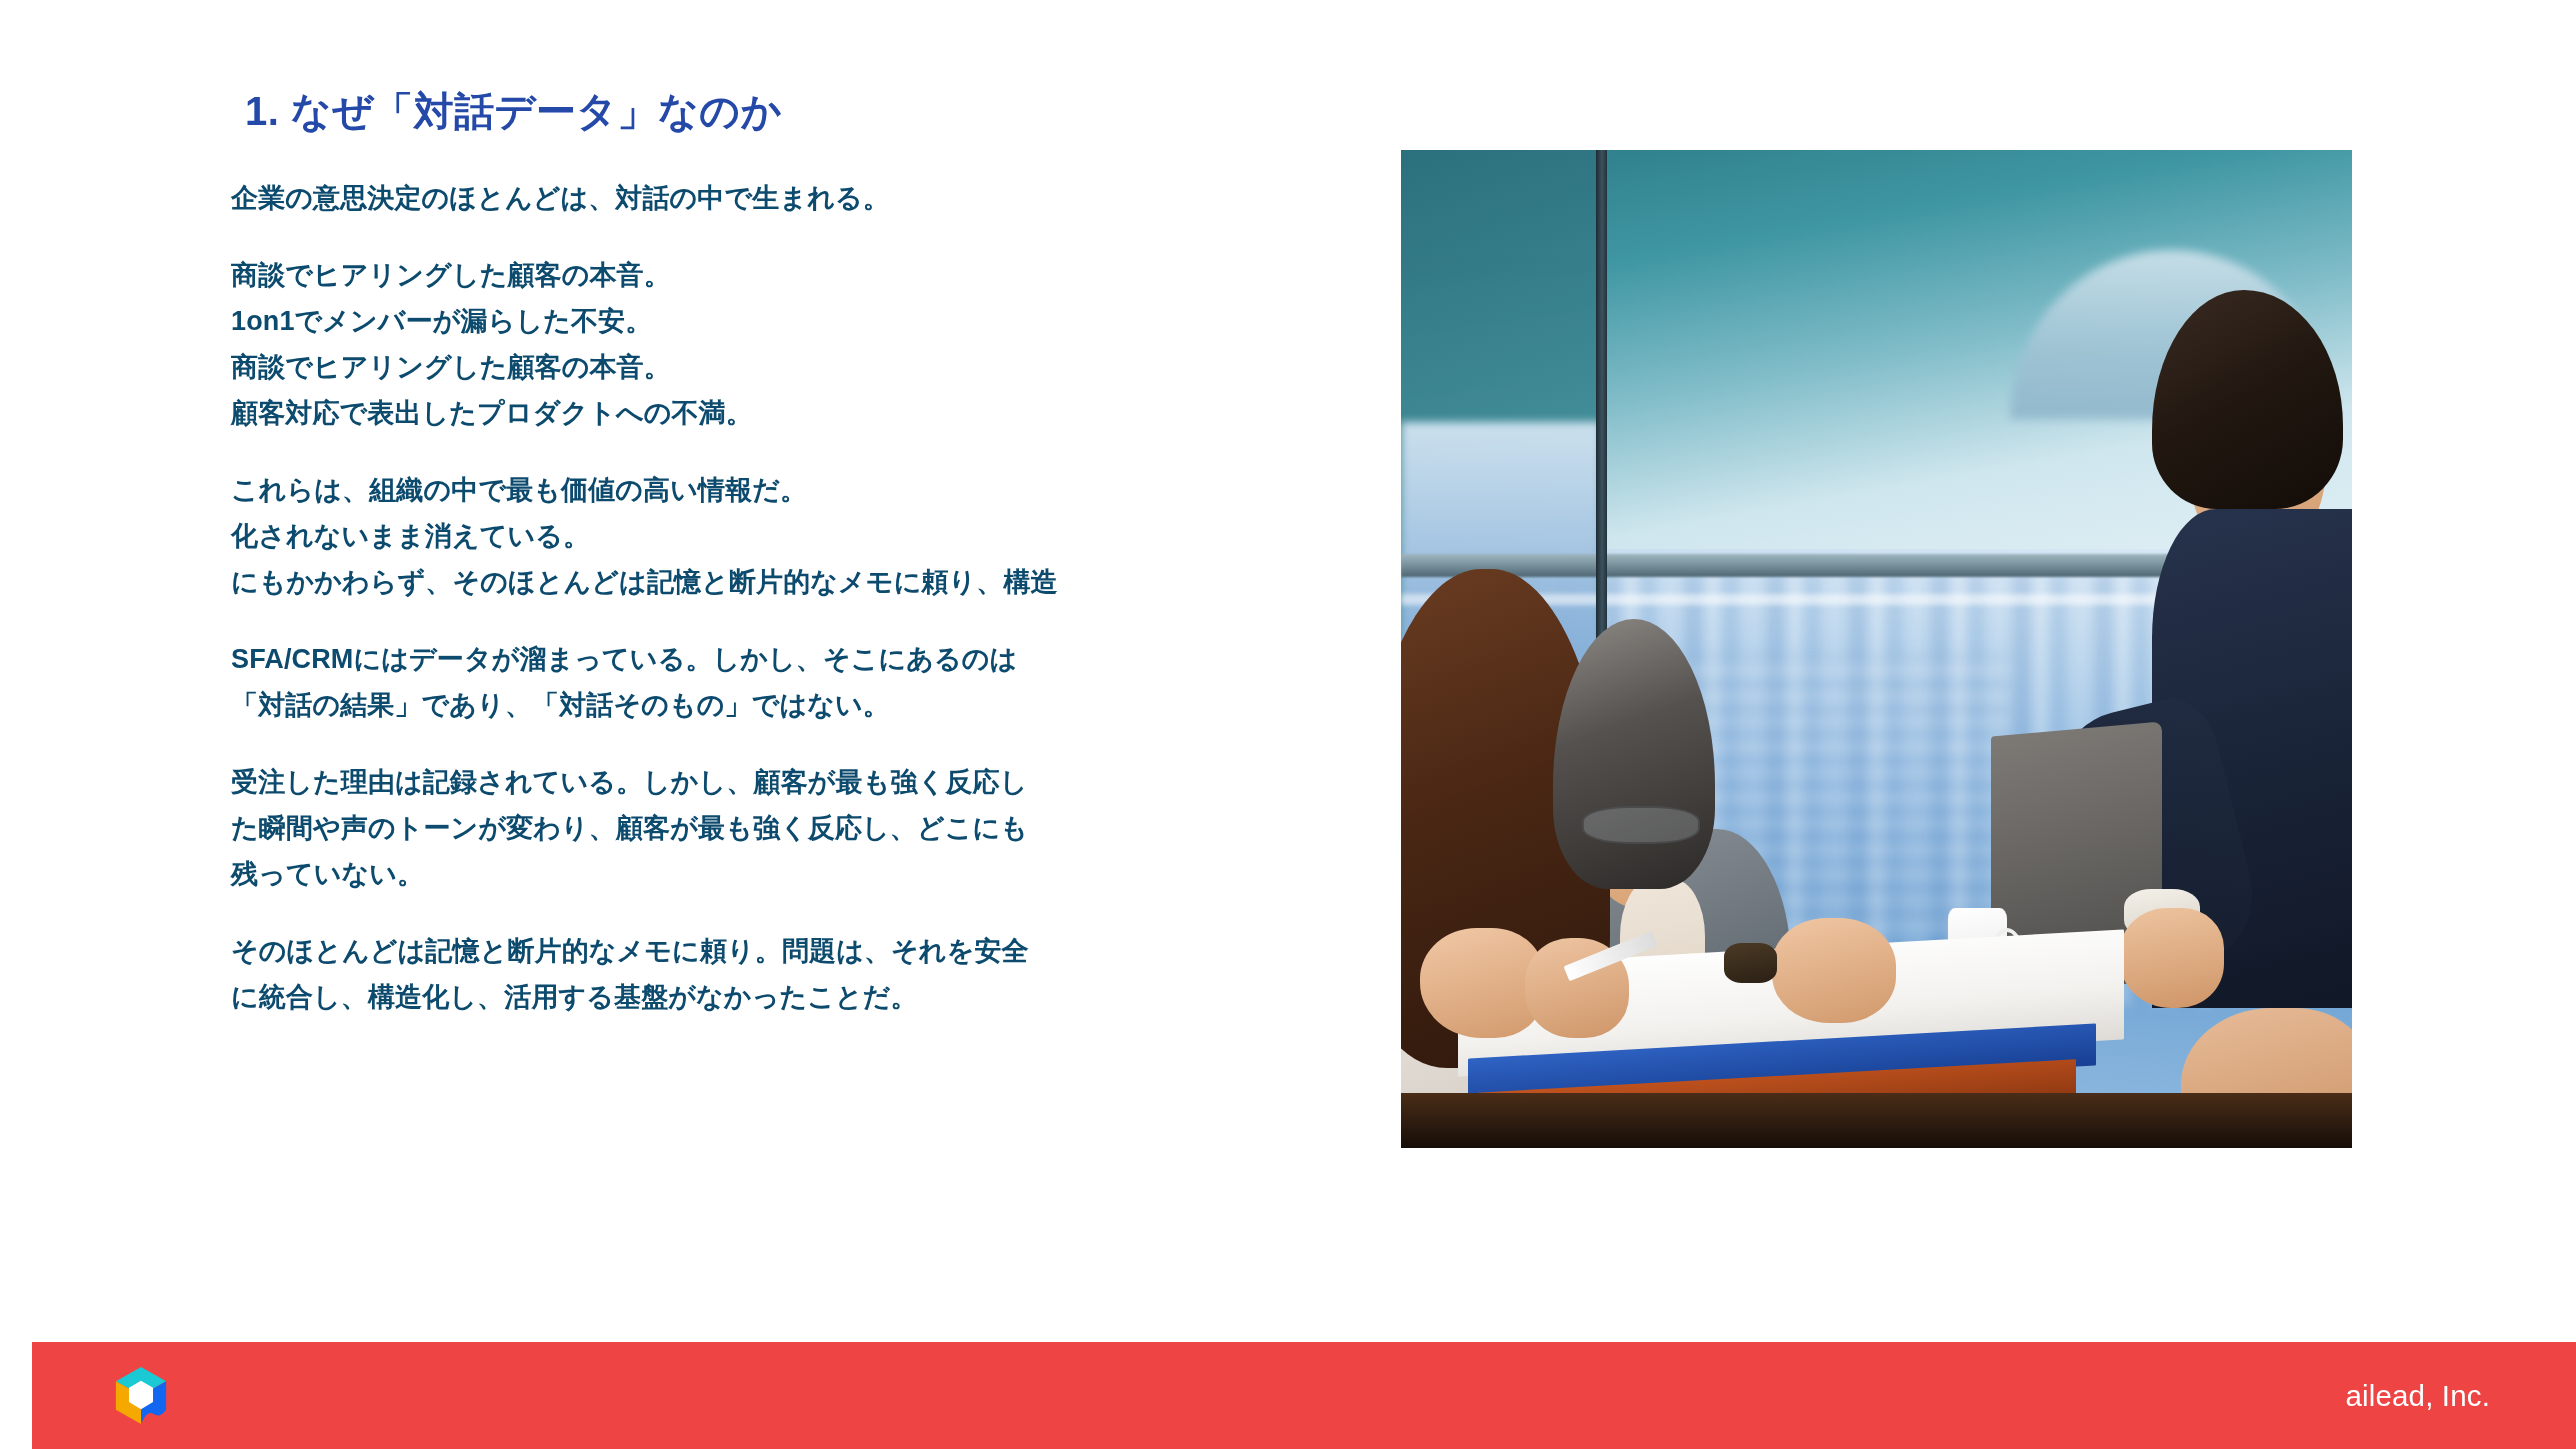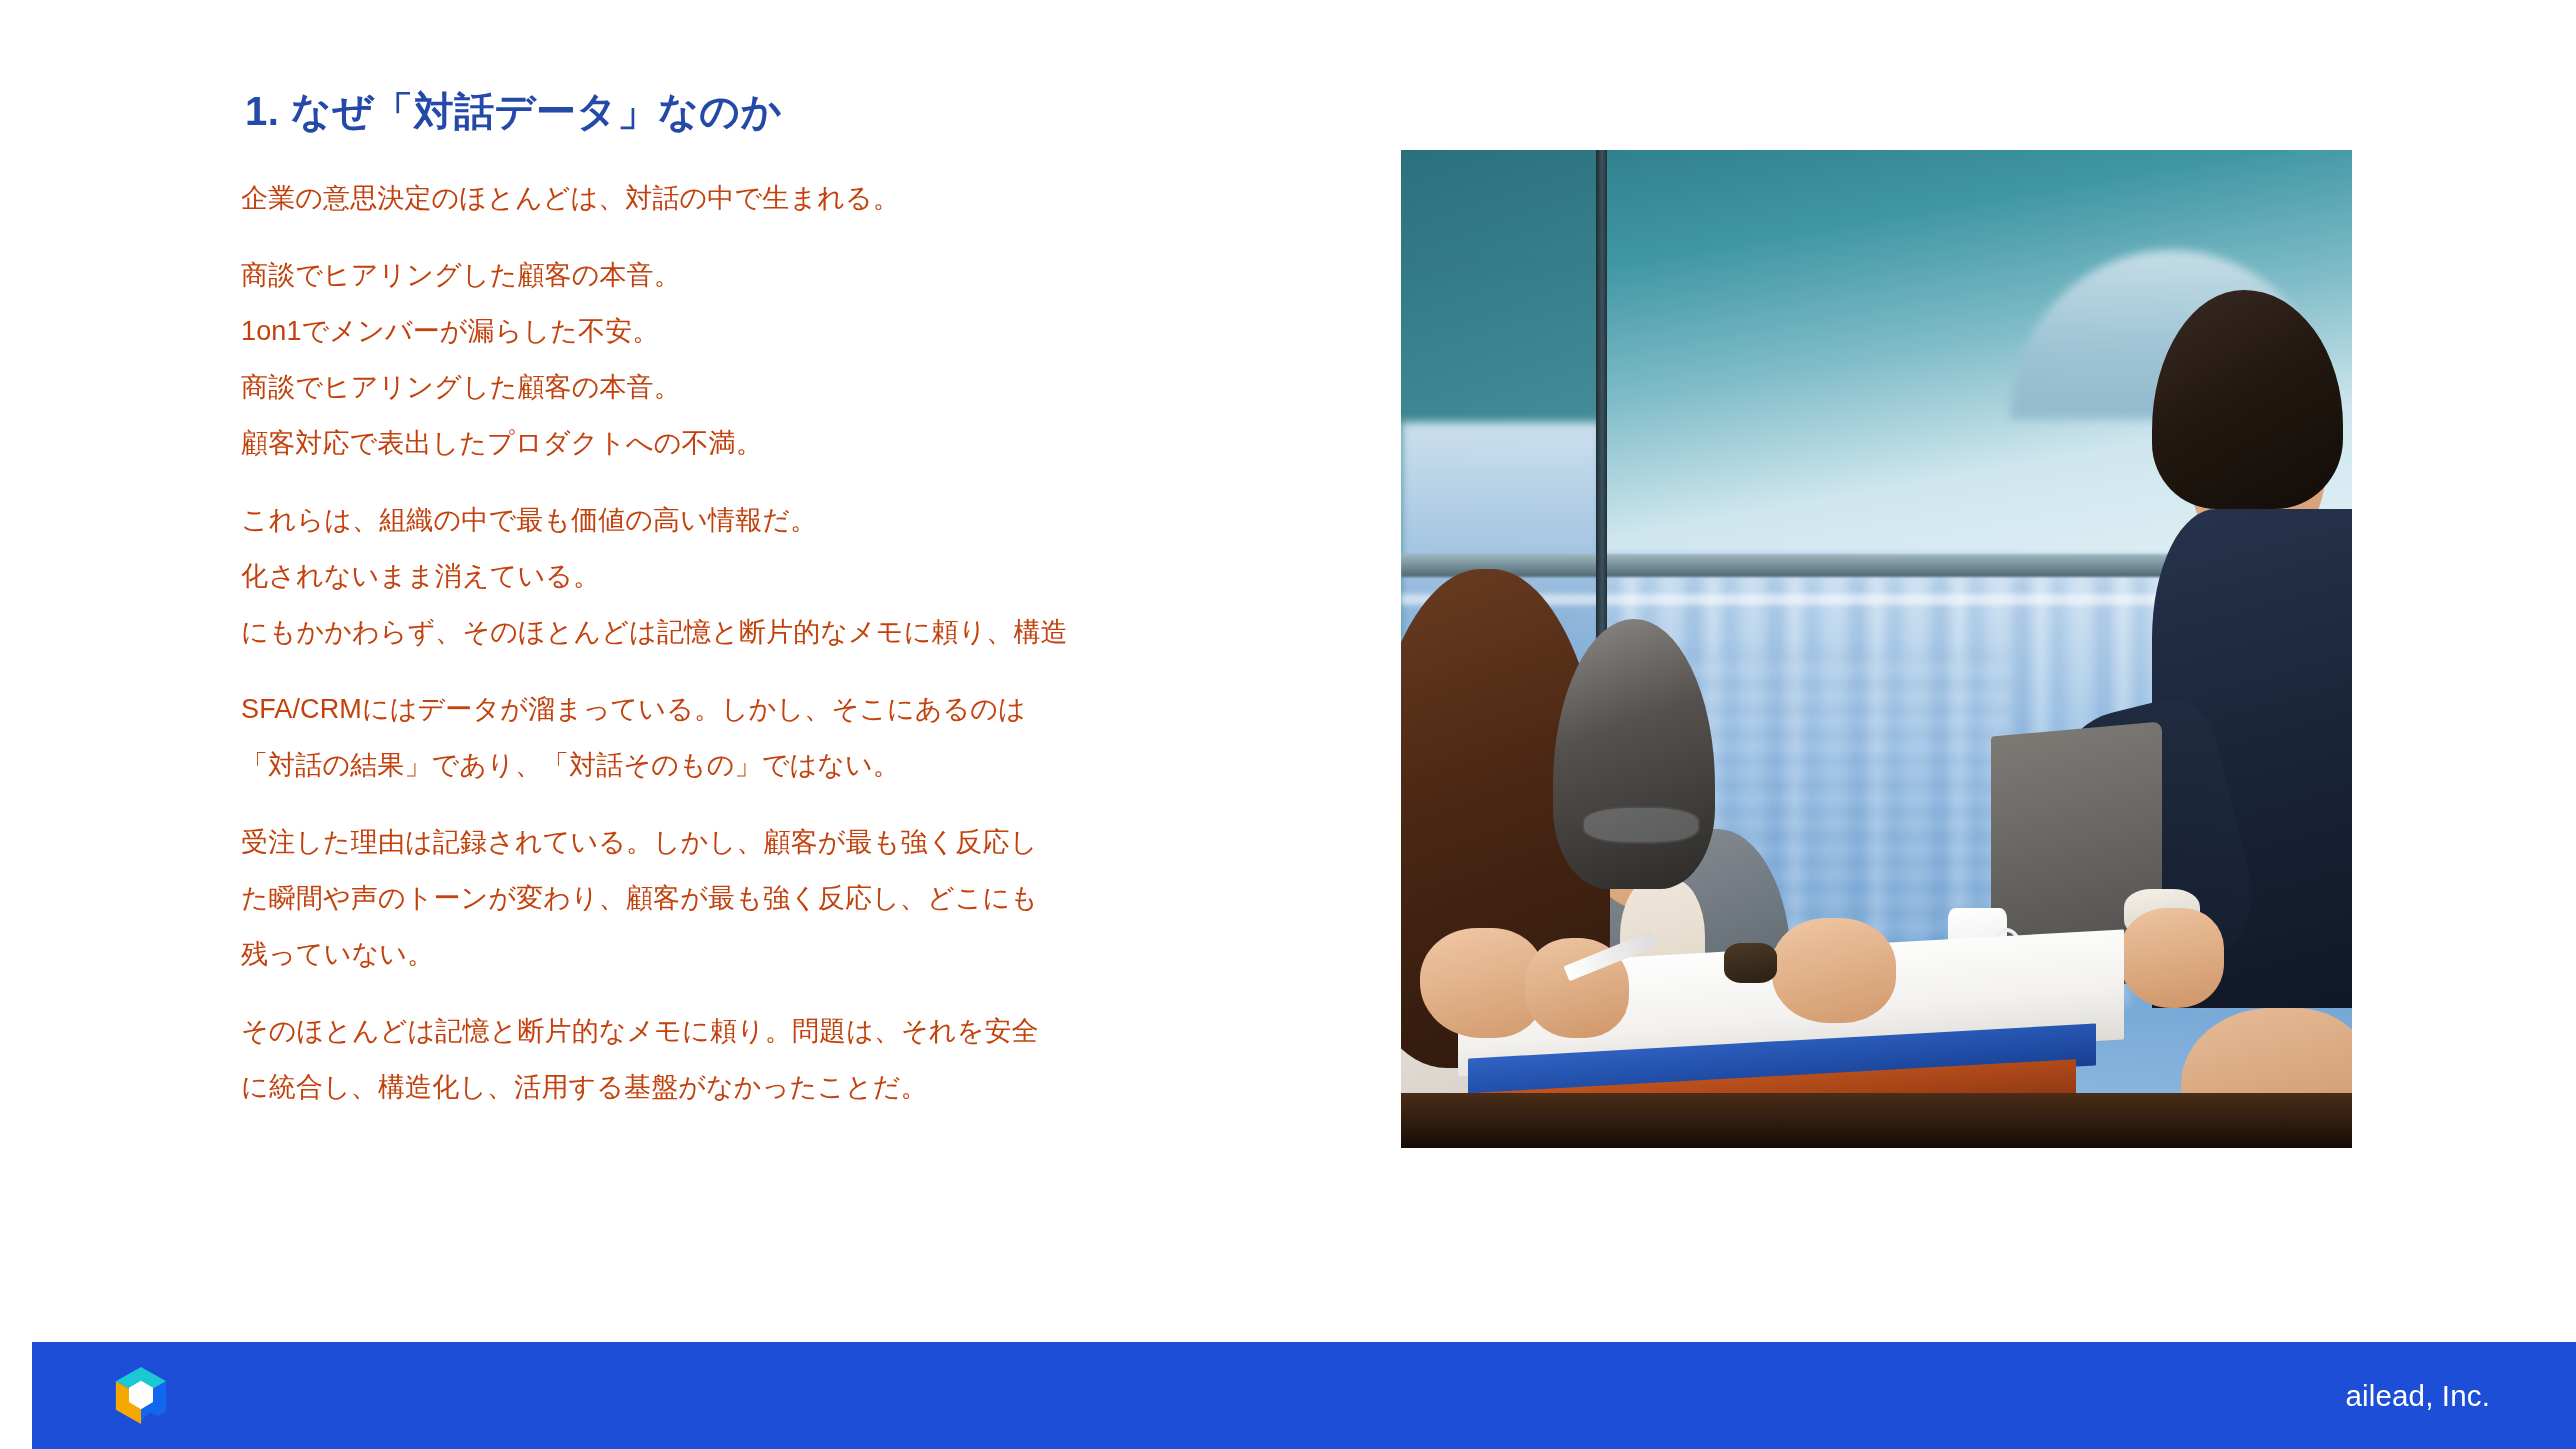--- a/index.html
+++ b/index.html
@@ -40,24 +40,24 @@
   }
 
   .body-block {
     margin: 0 0 36px 0;
   }
   .body-block:last-child { margin-bottom: 0; }
 
   .body-line {
     font-size: 27px;
     line-height: 1.52;
-    color: #c2410c;
-    font-weight: 400;
+    color: #0c4a6e;
+    font-weight: 700;
     letter-spacing: 0.005em;
-    margin: 15px;
+    margin: 5px;
   }
 
   
   .photo-frame {
     position: absolute;
     left: 1401px;
     top: 150px;
     width: 951px;
     height: 998px;
     overflow: hidden;
@@ -428,21 +428,21 @@
     z-index: 10;
   }
 
   
   .footer {
     position: absolute;
     left: 0;
     right: 0;
     bottom: 0;
     height: 107px;
-    background: #1d4ed8;
+    background: #ef4444;
     display: flex;
     align-items: center;
     justify-content: space-between;
     margin-left: 32px;
   }
   .footer-logo {
     margin-left: 81px;
     width: 56px;
     height: 59px;
     display: block;

